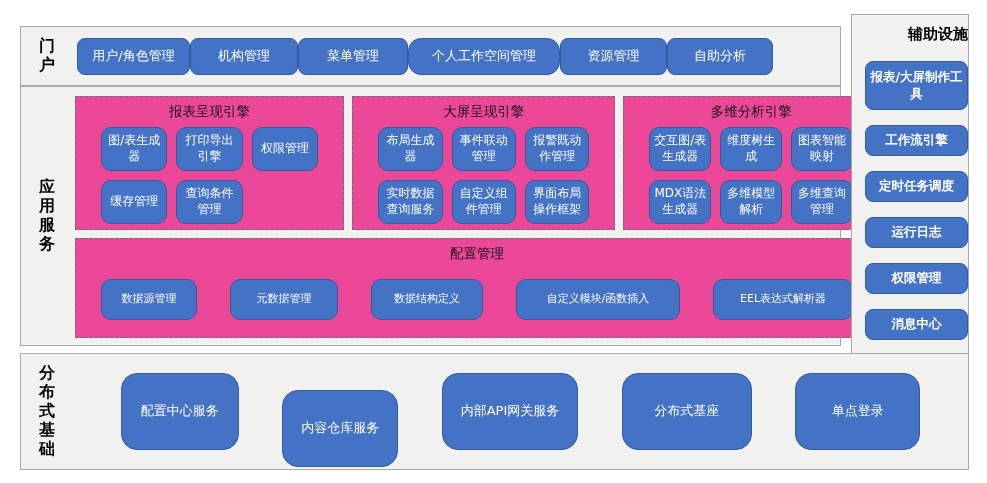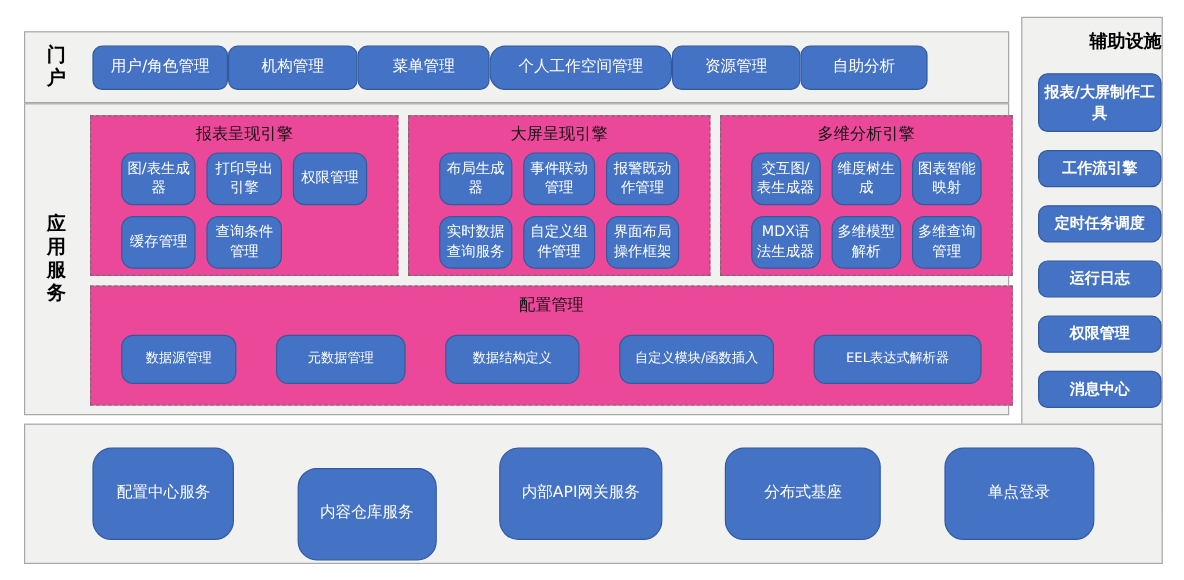--- a/index.html
+++ b/index.html
@@ -50,21 +50,21 @@
     display:flex; flex-direction:column;
   }
   .g0{flex:256;} .g1{flex:249;} .g2{flex:240;}
   .grp-title { text-align:center; font-size:13.5px; color:#111; padding:2px 0 6px; }
   .grp-grid { display:grid; grid-template-columns:repeat(3,1fr); gap:9px; flex:1; }
   .grp-btn { border-radius:10px; font-size:12px; padding:2px 3px; min-height:44px; }
 
   .cfg { flex:88; min-height:0; }
   .cfg-row { display:flex; justify-content:center; align-items:center; gap:33px; flex:1; }
   .cfg-btn { height:41px; border-radius:10px; font-size:11px; padding:0 6px; }
-  .cb0{width:96px;} .cb1{width:108px;} .cb2{width:112px;} .cb3{width:129px;} .cb4{width:140px;}
+  .cb0{width:96px;} .cb1{width:108px;} .cb2{width:112px;} .cb3{width:164px;} .cb4{width:140px;}
 
   
   .aux-title { font-size:15px; font-weight:bold; color:#000; text-align:center; }
   .aux-col { display:flex; flex-direction:column; align-items:center; gap:15px; margin-top:17px;font-weight:bold; }
   .aux-btn { width:103px; height:31px; border-radius:8px; font-size:12.5px; padding:0 4px; }
   .aux-btn.tall { height:49px; }
 
   
   .fnd-row { flex:1; display:flex; align-items:center; justify-content:space-evenly; padding:0 4px; }
   .fnd-btn { height:77px; border-radius:16px; font-size:13px; padding:0 8px; }
@@ -150,20 +150,23 @@
     <div class="btn aux-btn tall">报表/大屏制作工具</div>
     <div class="btn aux-btn">工作流引擎</div>
     <div class="btn aux-btn">定时任务调度</div>
     <div class="btn aux-btn">运行日志</div>
     <div class="btn aux-btn">权限管理</div>
     <div class="btn aux-btn">消息中心</div>
   </div>
 </div>
 
 <div class="sec" id="sec-found">
+  <div class="vcol">
+    <span class="vlabel">分布式基础</span>
+  </div>
   <div class="fnd-row">
     <div class="btn fnd-btn fb0">配置中心服务</div>
     <div class="btn fnd-btn fb1">内容仓库服务</div>
     <div class="btn fnd-btn fb2">内部API网关服务</div>
     <div class="btn fnd-btn fb4">分布式基座</div>
     <div class="btn fnd-btn fb5">单点登录</div>
   </div>
 </div>
 
 </body></html>

